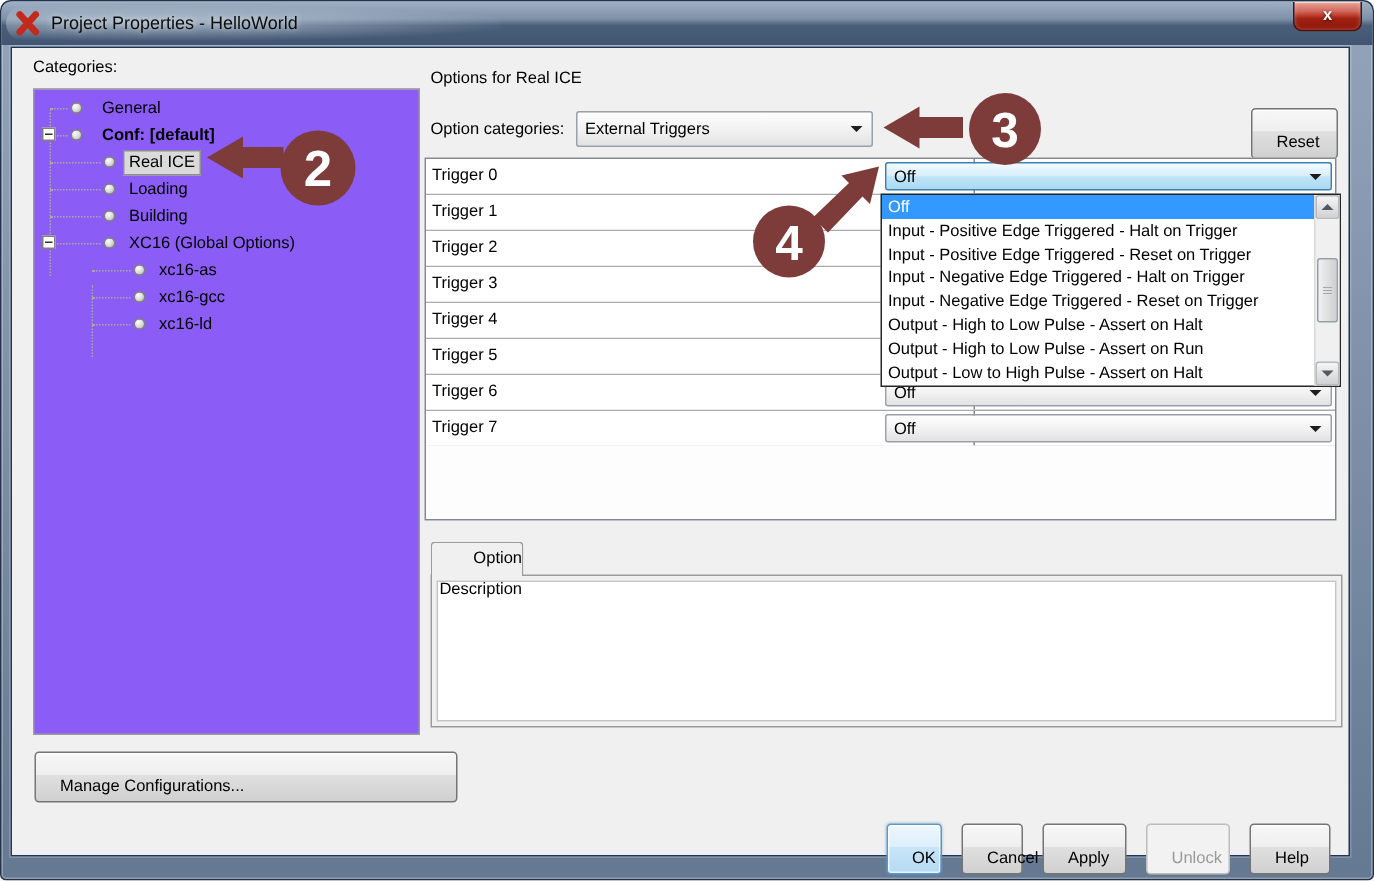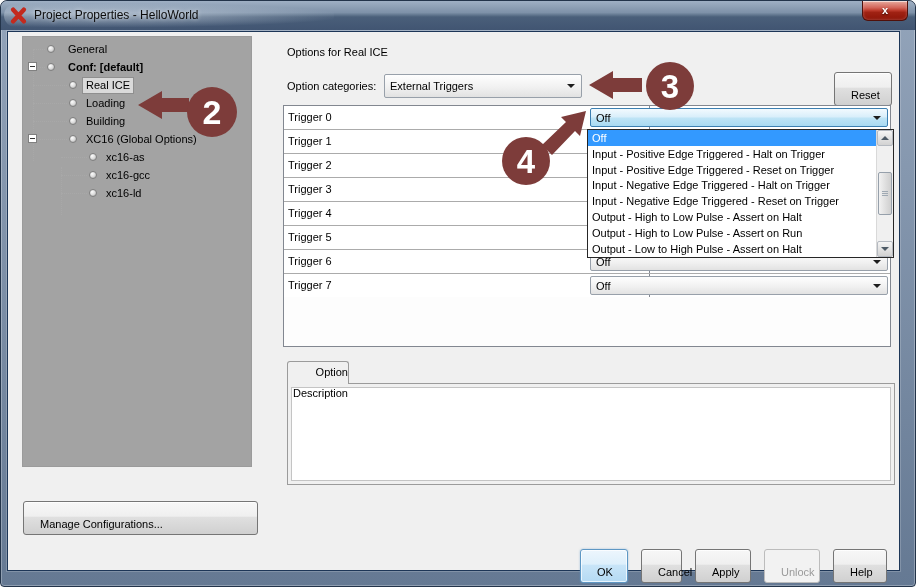--- a/index.html
+++ b/index.html
@@ -56,22 +56,22 @@
     position:absolute; left:6px; top:30px; right:15px; bottom:15px;
     background:#f0f0f0;
     border:1px solid #1d3657;
     box-shadow: 0 0 0 1px rgba(255,255,255,.18);
   }
 
   .lbl { position:absolute; white-space:nowrap; }
 
   
   .tree-box {
-    position:absolute; left:14px; top:4px; width:230px; height:431px;
-    background:#a3a3a3; border:1px solid #9b9b9b;
+    position:absolute; left:14px; top:27px; width:258px; height:431px;
+    background:#8b5cf6; border:1px solid #9b9b9b;
     overflow:hidden; padding-top:3px;
   }
   .t-row { position:relative; height:18px; line-height:18px; white-space:nowrap; cursor:default; }
   .t-row::before {
     content:""; position:absolute; top:9px; height:0;
     border-top:1px dotted #a8a8a8;
   }
   .t-row.lvl1::before { left:10px; width:12px; }
   .t-row.lvl2::before { left:10px; width:34px; }
   .t-row.lvl3::before { left:38px; width:26px; }
@@ -115,21 +115,21 @@
     border-color:#5e97c4;
     box-shadow: inset 0 0 0 1px rgba(255,255,255,.7), 0 0 2px rgba(90,150,200,.6);
   }
   .btn:disabled, .btn.disabled {
     color:#9a9a9a;
     background:#f2f2f2;
     border-color:#bcbcbc;
     box-shadow:none;
     cursor:default;
   }
-  .manage-btn { position:absolute; left:15px; top:469px; width:235px; height:22px; }
+  .manage-btn { position:absolute; left:15px; top:469px; width:282px; height:22px; }
   .reset-btn  { position:absolute; left:826px; top:40px; width:58px; height:24px; }
 
   
   .combo {
     position:relative;
     background:linear-gradient(#fefefe, #f1f1f1 55%, #e2e2e2);
     border:1px solid #98a0aa;
     border-radius:2px;
     line-height:20px;
     padding:0 18px 0 5px;
@@ -202,21 +202,21 @@
   }
   .desc-pane {
     position:absolute; left:279px; top:351px; width:608px; height:102px;
     background:#f0f0f0; border:1px solid #9b9b9b;
   }
   .desc-text { position:absolute; inset:3px; background:#fff; border:1px solid #c4c4c4; }
 
   
   .footer { position:absolute; right:12px; top:517px; display:flex; gap:13px; }
   .footer .btn { height:22px; }
-  .b-ok{width:48px} .b-cancel{width:41px} .b-apply{width:56px} .b-unlock{width:56px} .b-help{width:54px}
+  .b-ok{width:37px} .b-cancel{width:41px} .b-apply{width:56px} .b-unlock{width:56px} .b-help{width:54px}
 
   
   .ann { position:absolute; inset:0; width:916px; height:587px; pointer-events:none; z-index:60; }
   .ann text {
     font-family:"Liberation Sans", sans-serif; font-weight:bold;
     fill:#fff; text-anchor:middle;
   }
 </style>
 </head>
 <body>

